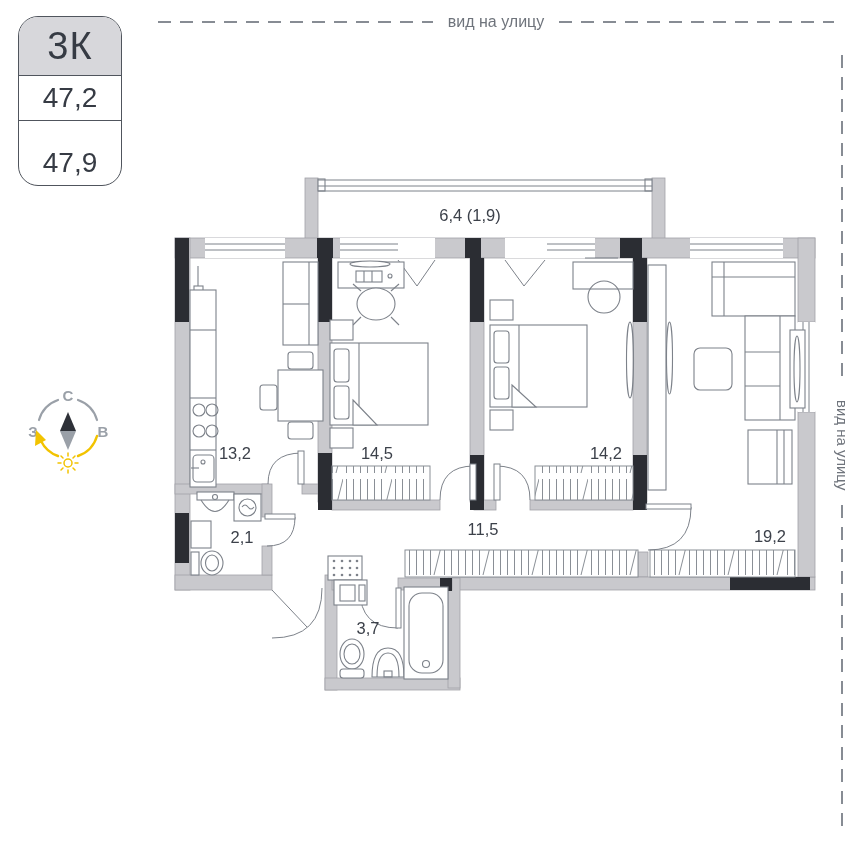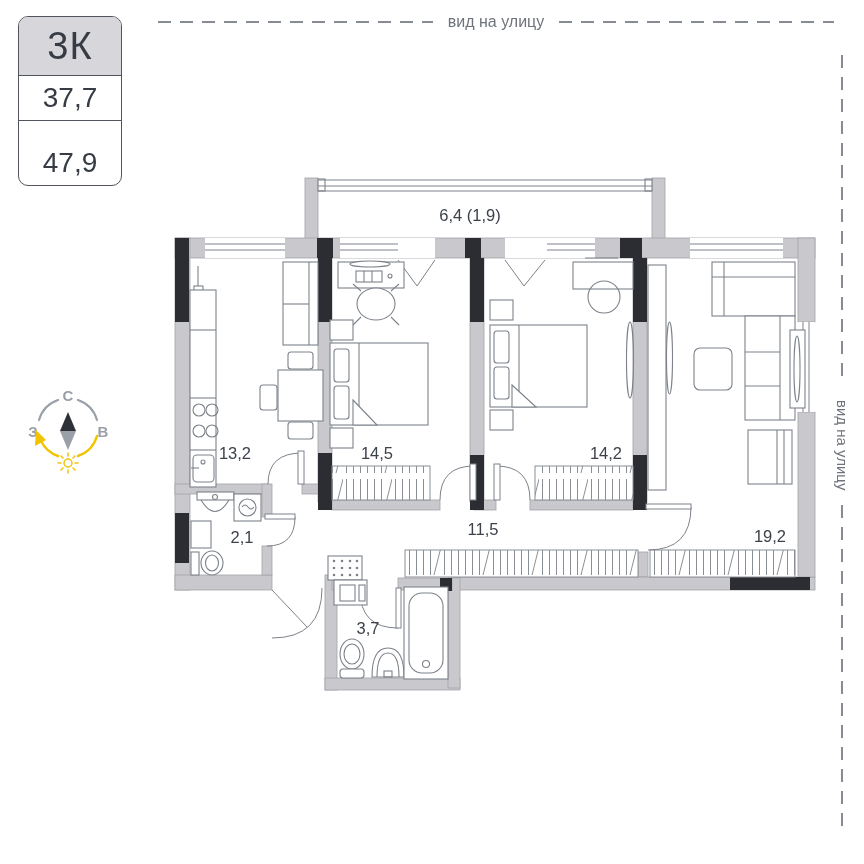--- a/index.html
+++ b/index.html
@@ -2,21 +2,21 @@
 <html><head>
 <meta charset="utf-8">
 <style>
   html,body{margin:0;padding:0;background:#ffffff;}
   #stage{position:relative;width:864px;height:864px;background:#fff;overflow:hidden;
          font-family:"Liberation Sans",sans-serif;}
   #plan-svg{position:absolute;left:0;top:0;}
 
   
   .info-card{position:absolute;left:18px;top:16px;width:102px;height:168px;
-    border:1.6px solid #50555d;border-radius:10px;overflow:hidden;background:#fff;
+    border:1.6px solid #50555d;border-radius:20px;overflow:hidden;background:#fff;
     display:flex;flex-direction:column;z-index:3;}
   .info-card .type{height:58px;background:#d7d7db;display:flex;align-items:center;justify-content:center;
     font-size:38px;color:#363b44;border-bottom:1.6px solid #50555d;letter-spacing:1px;}
   .info-card .row{flex:1;display:flex;align-items:center;justify-content:center;
     font-size:28px;color:#363b44;border-bottom:1.6px solid #50555d;}
   .info-card .row:last-child{border-bottom:none;margin-top:20px;}
 
   
   .street-top{position:absolute;left:158px;top:13px;width:676px;height:18px;
     display:flex;align-items:center;gap:15px;z-index:2;}
@@ -48,21 +48,21 @@
   .yarc{stroke:#f2c300;stroke-width:2.4;fill:none;stroke-linecap:round;}
   .sun{stroke:#f2c300;stroke-width:1.5;fill:none;stroke-linecap:round;}
 </style>
 </head>
 <body>
 
 <div id="stage">
 
   <div class="info-card">
     <div class="type">3К</div>
-    <div class="row">37,7</div>
+    <div class="row">47,2</div>
     <div class="row">47,9</div>
   </div>
 
   <div class="street-top">
     <div class="dash"></div>
     <div class="txt">вид на улицу</div>
     <div class="dash"></div>
   </div>
 
   <div class="street-right">

